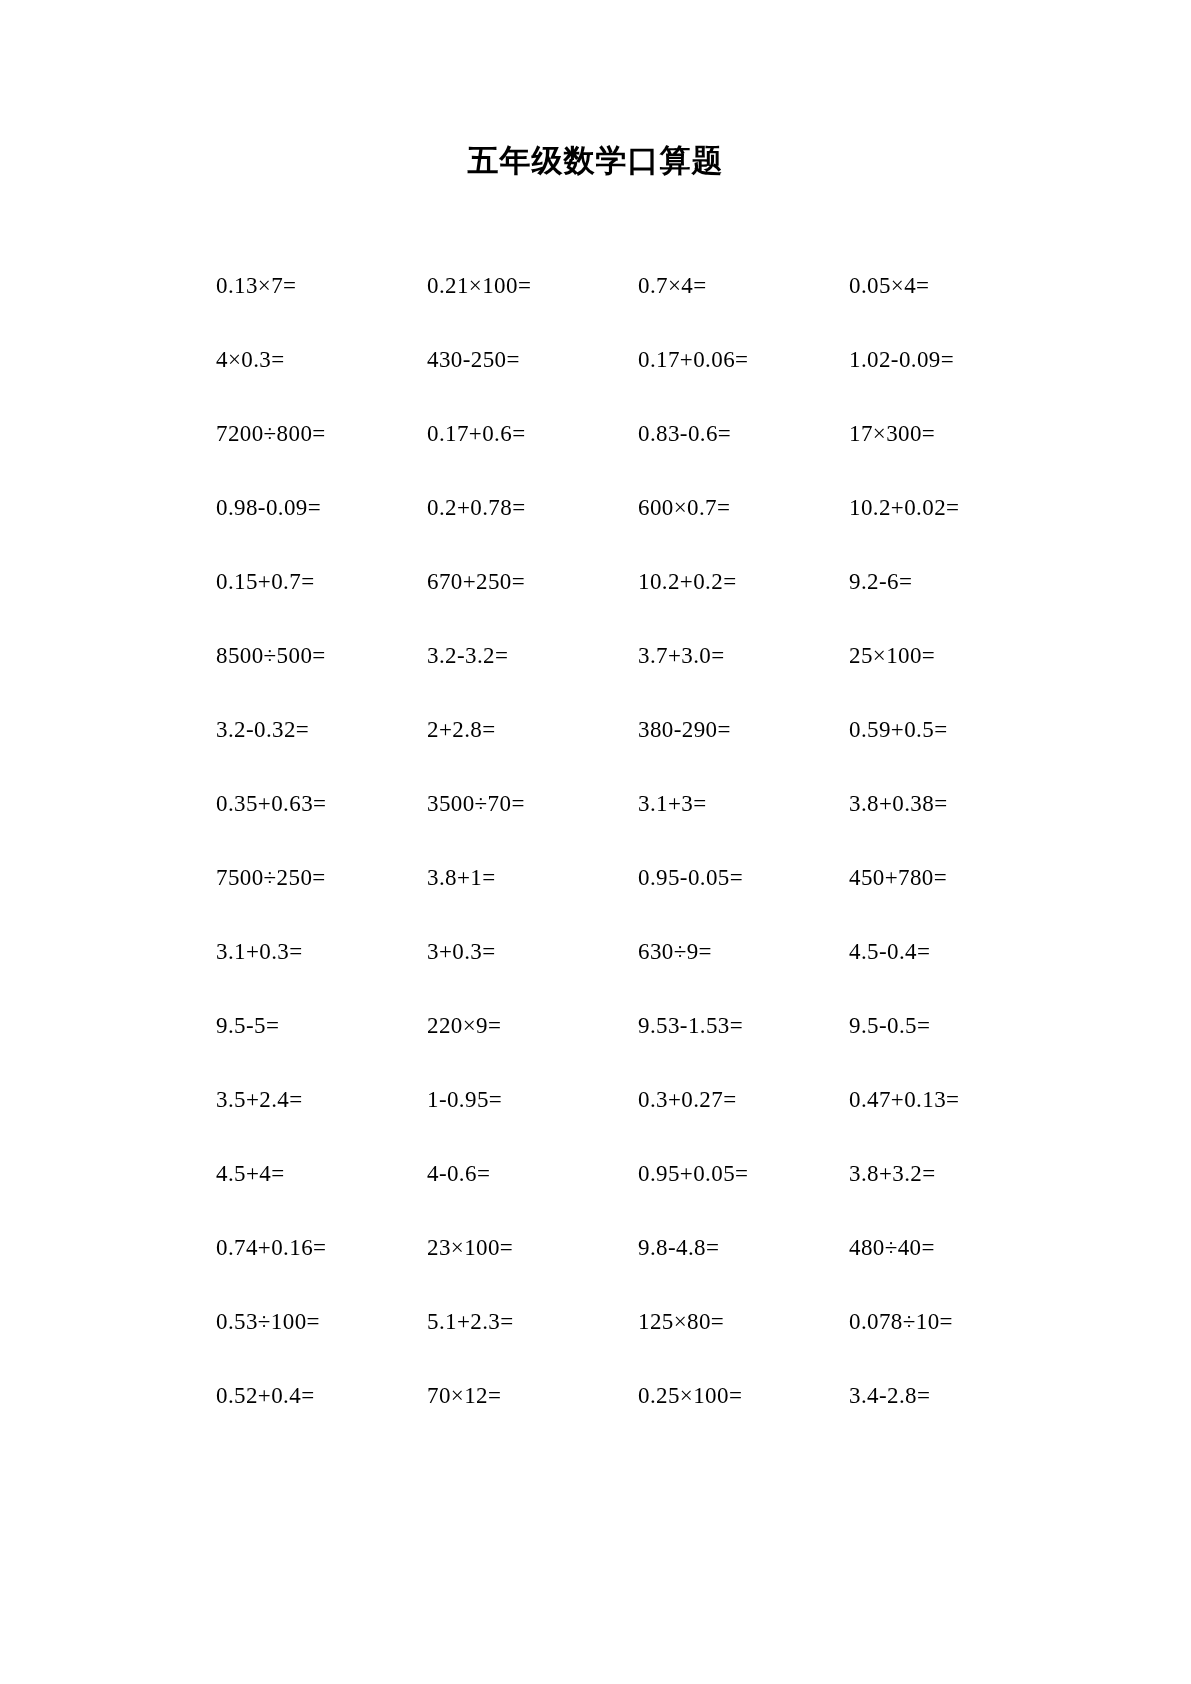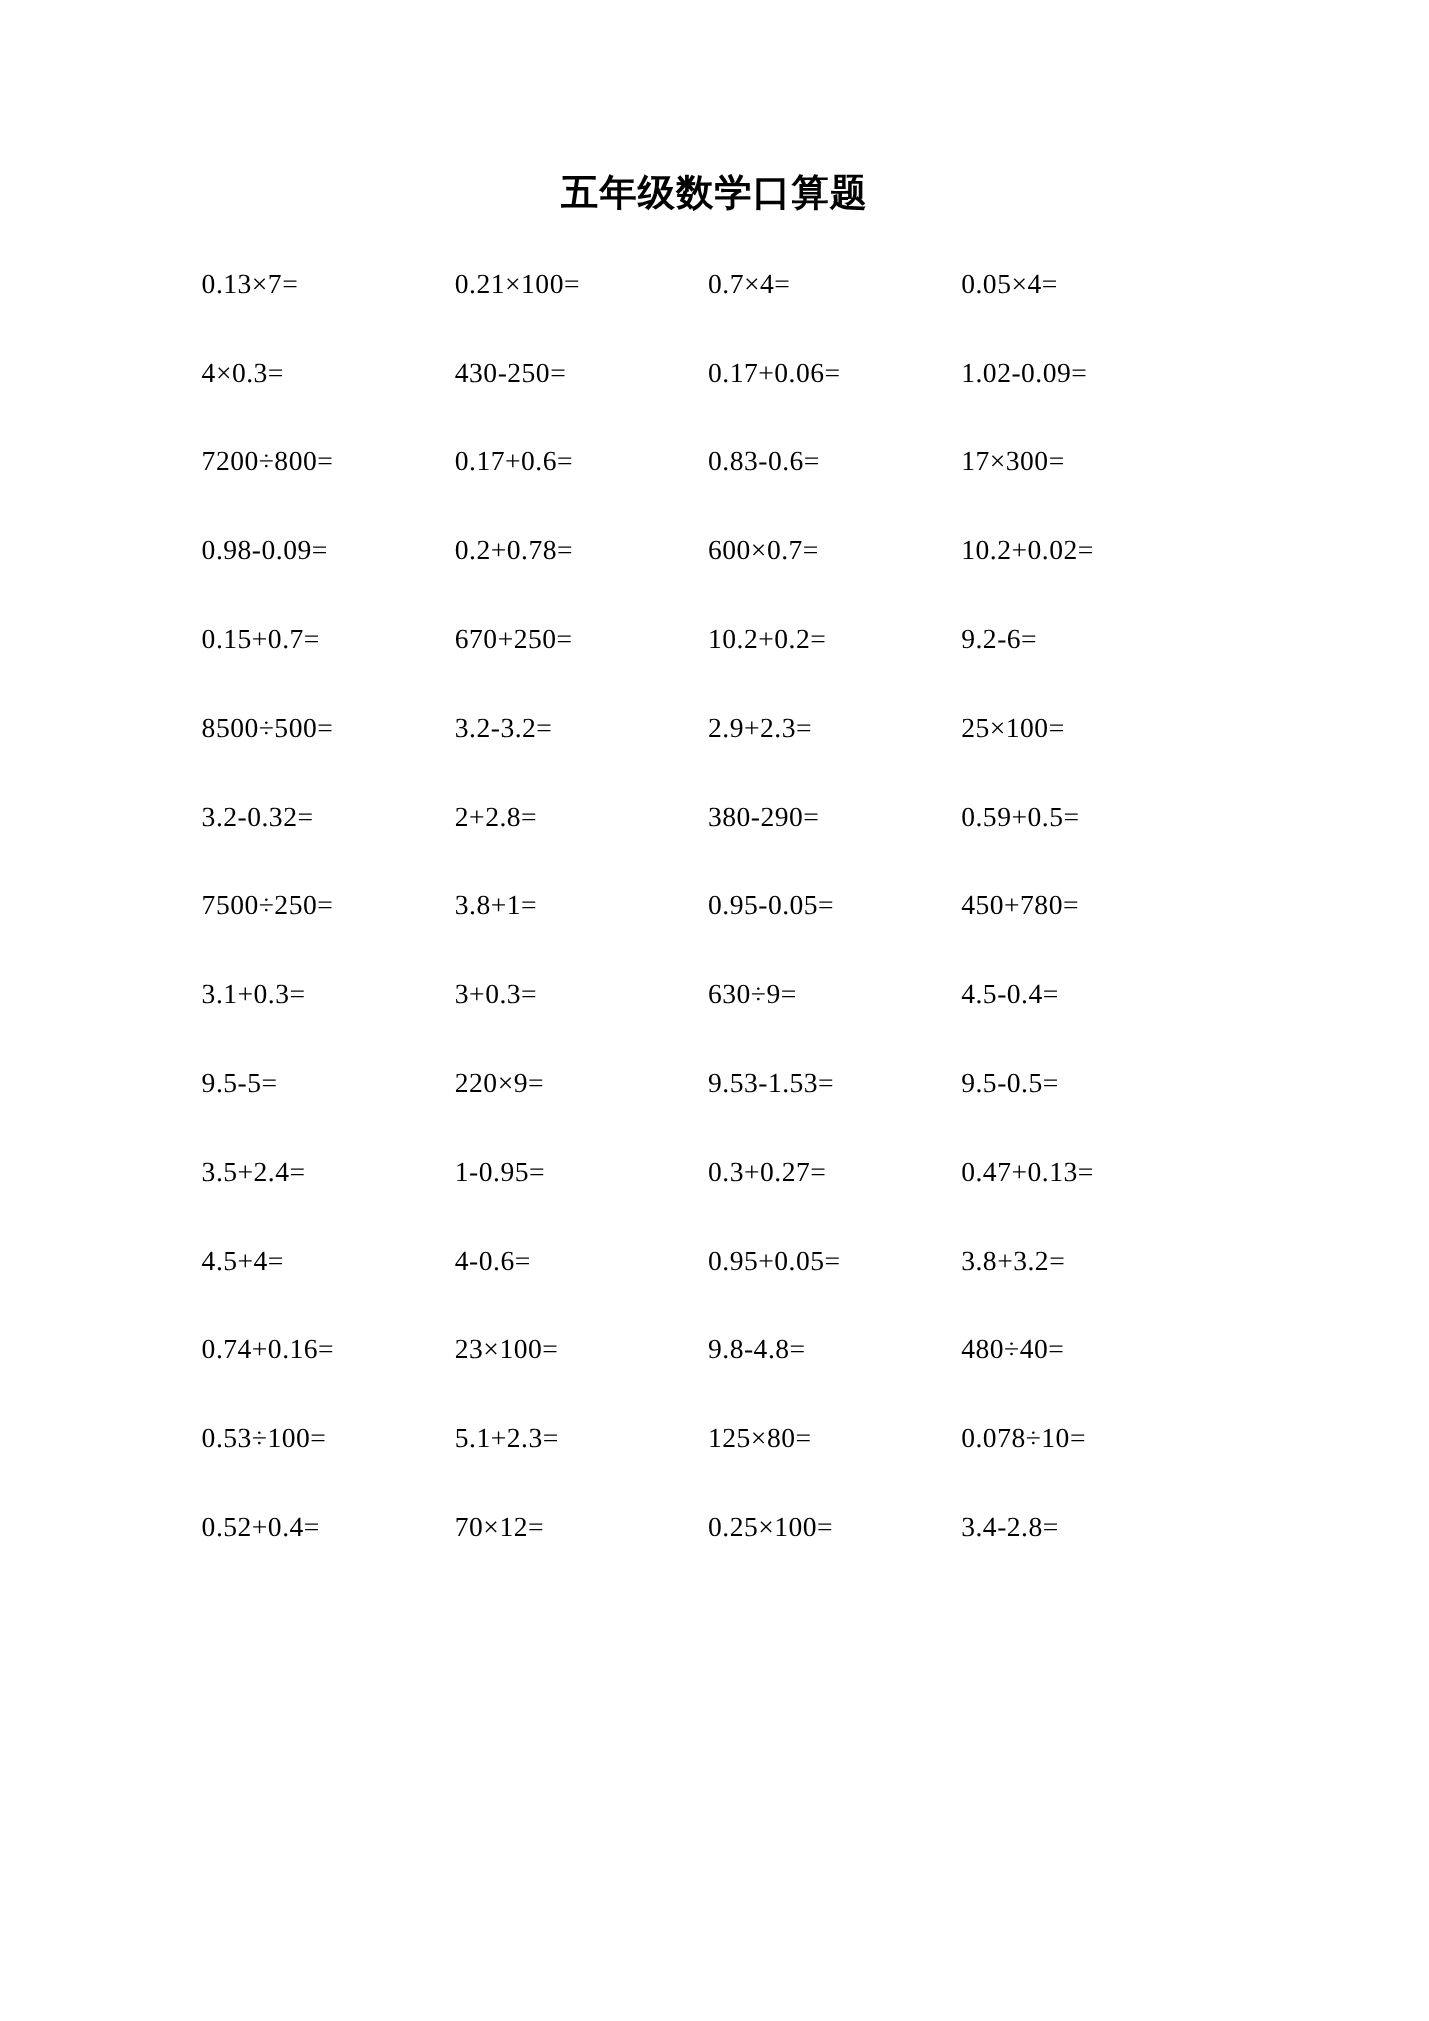--- a/index.html
+++ b/index.html
@@ -32,21 +32,22 @@
     font-family: Liberation Sans, sans-serif;
   }
   .worksheet {
     margin-top: 42px;
     padding-left: 168px;
     padding-right: 120px;
   }
   .prob-row {
     display: flex;
     height: 74px;
-    align-items: flex-start;
+    align-items: flex-end;
+    margin-left: 48px;
   }
   .prob-cell {
     width: 211px;
     flex: 0 0 211px;
     font-size: 23px;
     line-height: 1.1;
     white-space: pre;
     font-family: "Liberation Serif", "DejaVu Serif", serif;
     letter-spacing: 0.4px;
   }
@@ -91,31 +92,37 @@
     <div class="prob-row">
       <div class="prob-cell">0.15+0.7=</div>
       <div class="prob-cell">670+250=</div>
       <div class="prob-cell">10.2+0.2=</div>
       <div class="prob-cell">9.2-6=</div>
     </div>
 
     <div class="prob-row">
       <div class="prob-cell">8500÷500=</div>
       <div class="prob-cell">3.2-3.2=</div>
-      <div class="prob-cell">2.9+2.3=</div>
+      <div class="prob-cell">3.7+3.0=</div>
       <div class="prob-cell">25×100=</div>
     </div>
 
     <div class="prob-row">
       <div class="prob-cell">3.2-0.32=</div>
       <div class="prob-cell">2+2.8=</div>
       <div class="prob-cell">380-290=</div>
       <div class="prob-cell">0.59+0.5=</div>
     </div>
 
+    <div class="prob-row">
+      <div class="prob-cell">0.35+0.63=</div>
+      <div class="prob-cell">3500÷70=</div>
+      <div class="prob-cell">3.1+3=</div>
+      <div class="prob-cell">3.8+0.38=</div>
+    </div>
 
     <div class="prob-row">
       <div class="prob-cell">7500÷250=</div>
       <div class="prob-cell">3.8+1=</div>
       <div class="prob-cell">0.95-0.05=</div>
       <div class="prob-cell">450+780=</div>
     </div>
 
     <div class="prob-row">
       <div class="prob-cell">3.1+0.3=</div>

